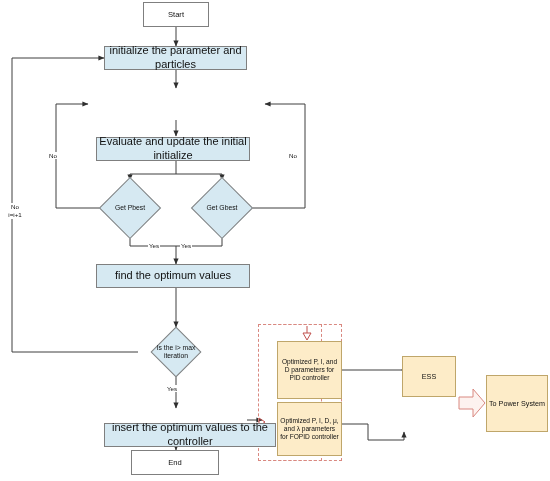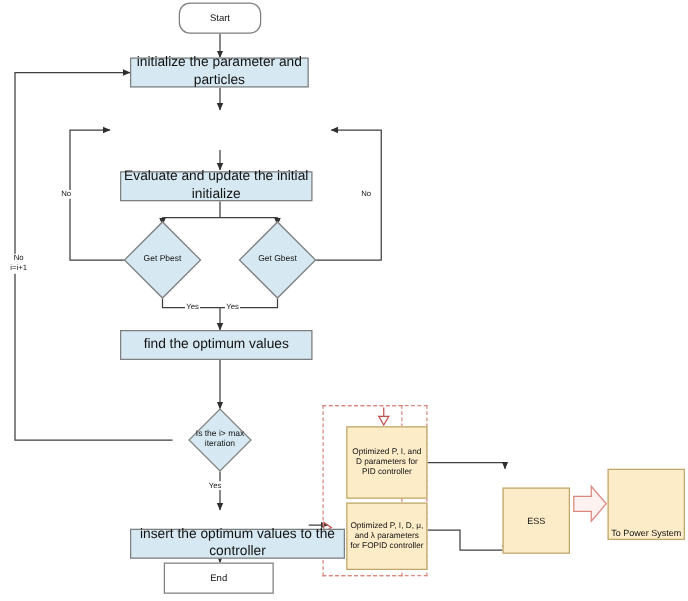--- a/index.html
+++ b/index.html
@@ -134,21 +134,21 @@
     </g>
     <g stroke="#c0504d" stroke-width="1" fill="none">
       <path d="M307,326 L307,333"></path>
       <path d="M307,447 L307,455"></path>
     </g>
   </svg>
 
   <div class="dashbox" style="left:258px;top:324px;width:64px;height:137px;"></div>
   <div class="dashbox" style="left:258px;top:324px;width:84px;height:137px;border-left:none;"></div>
 
-  <div class="node term" style="left:143px;top:2px;width:66px;height:25px;border-radius:9px;">
+  <div class="node term" style="left:143px;top:2px;width:66px;height:25px;">
     <span>Start</span>
   </div>
 
   <div class="node proc" style="left:104px;top:46px;width:143px;height:24px;">
     <span>initialize the parameter and particles</span>
   </div>
 
 
   <div class="node proc" style="left:96px;top:137px;width:154px;height:24px;">
     <span>Evaluate and update the initial initialize</span>
@@ -199,25 +199,25 @@
   </div>
 
   <div class="node param" style="left:277px;top:402px;width:65px;height:54px;">
     <div>
       <div>Optimized P, I, D, μ,</div>
       <div>and λ parameters</div>
       <div>for FOPID controller</div>
     </div>
   </div>
 
-  <div class="node ess" style="left:402px;top:390px;width:54px;height:53px;">
+  <div class="node ess" style="left:402px;top:356px;width:54px;height:41px;">
     <span>ESS</span>
   </div>
 
-  <div class="node ess" style="left:486px;top:375px;width:62px;height:57px;align-items:flex-end;">
+  <div class="node ess" style="left:486px;top:375px;width:62px;height:57px;">
     <span>To Power System</span>
   </div>
 
   <svg class="blockarrow" style="left:458px;top:386px;width:28px;height:34px;" viewBox="0 0 28 34" xmlns="http://www.w3.org/2000/svg">
     <path d="M1,11 L15,11 L15,3 L27,17 L15,31 L15,23 L1,23 z" fill="#fdf2ef" stroke="#d98880" stroke-width="1"></path>
   </svg>
 
   <div class="lbl" style="left:48px;top:152px;">
     <span>No</span>
   </div>

